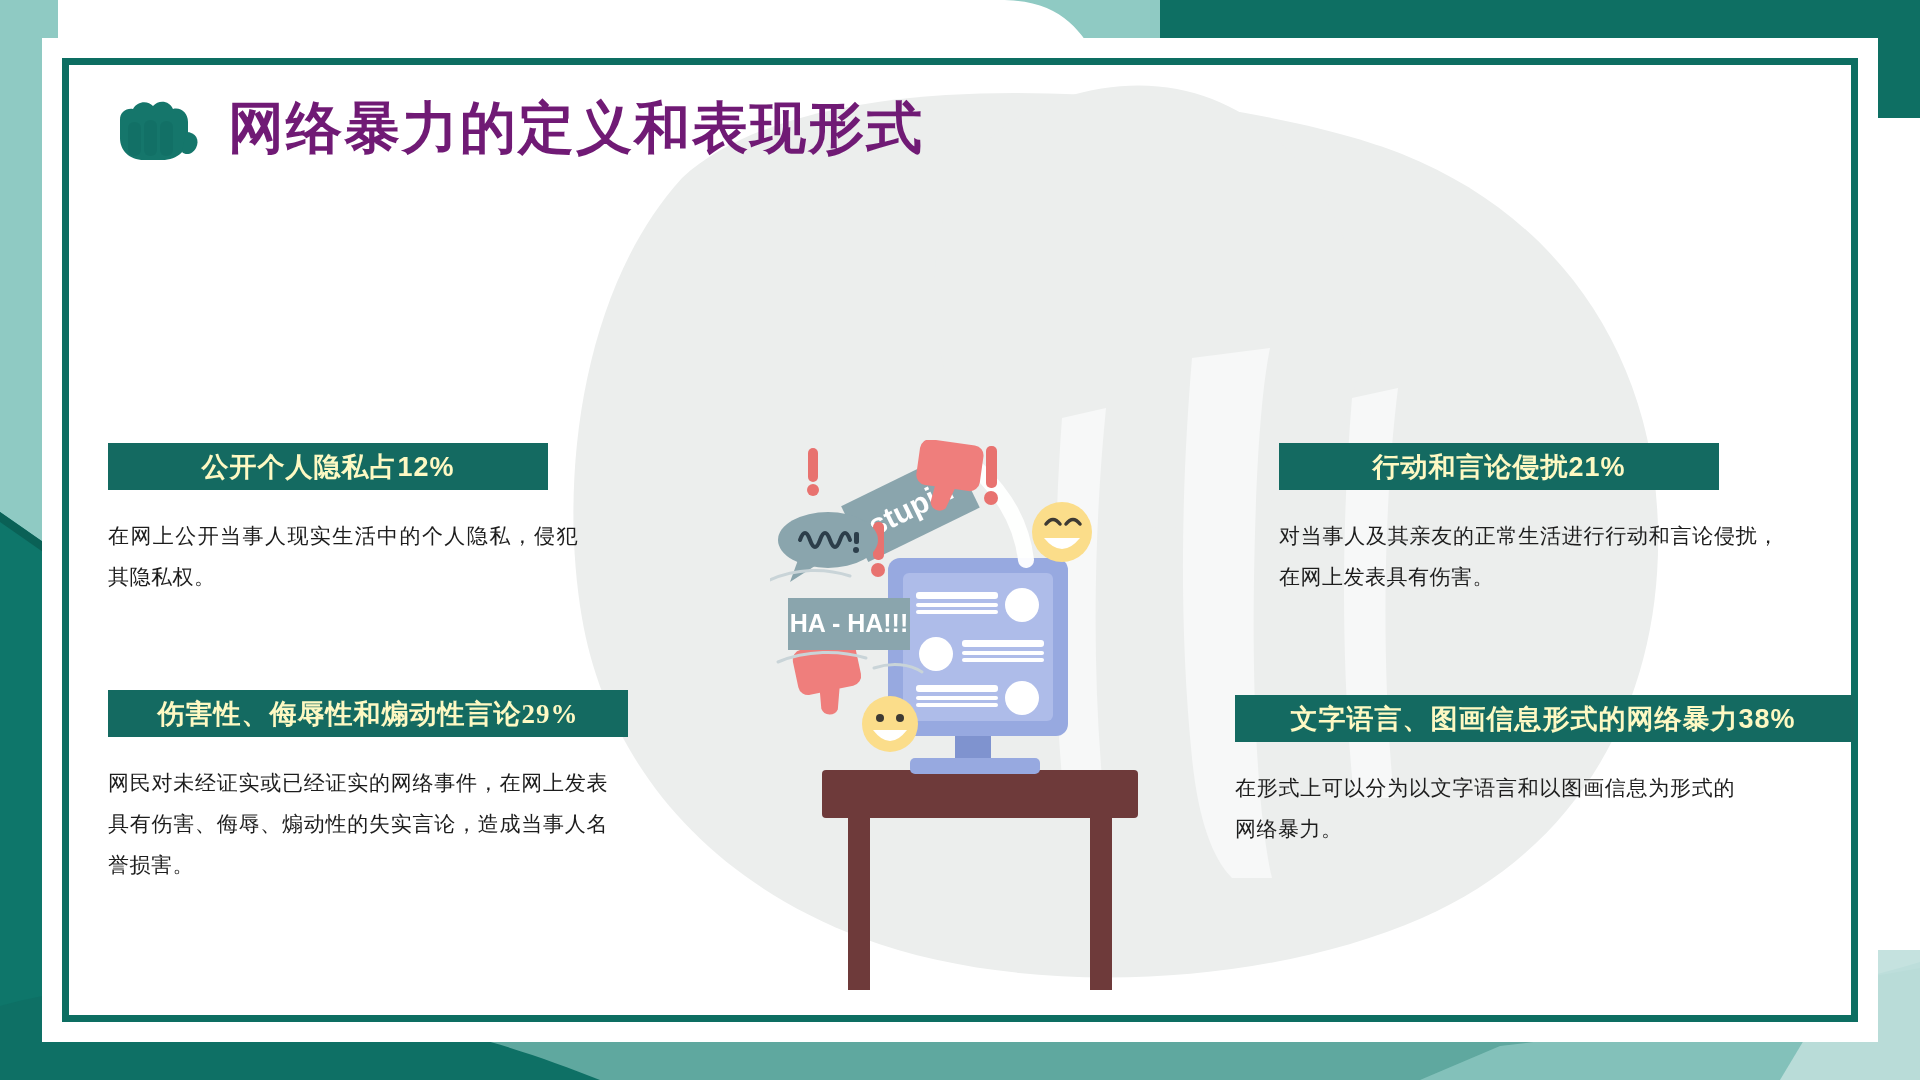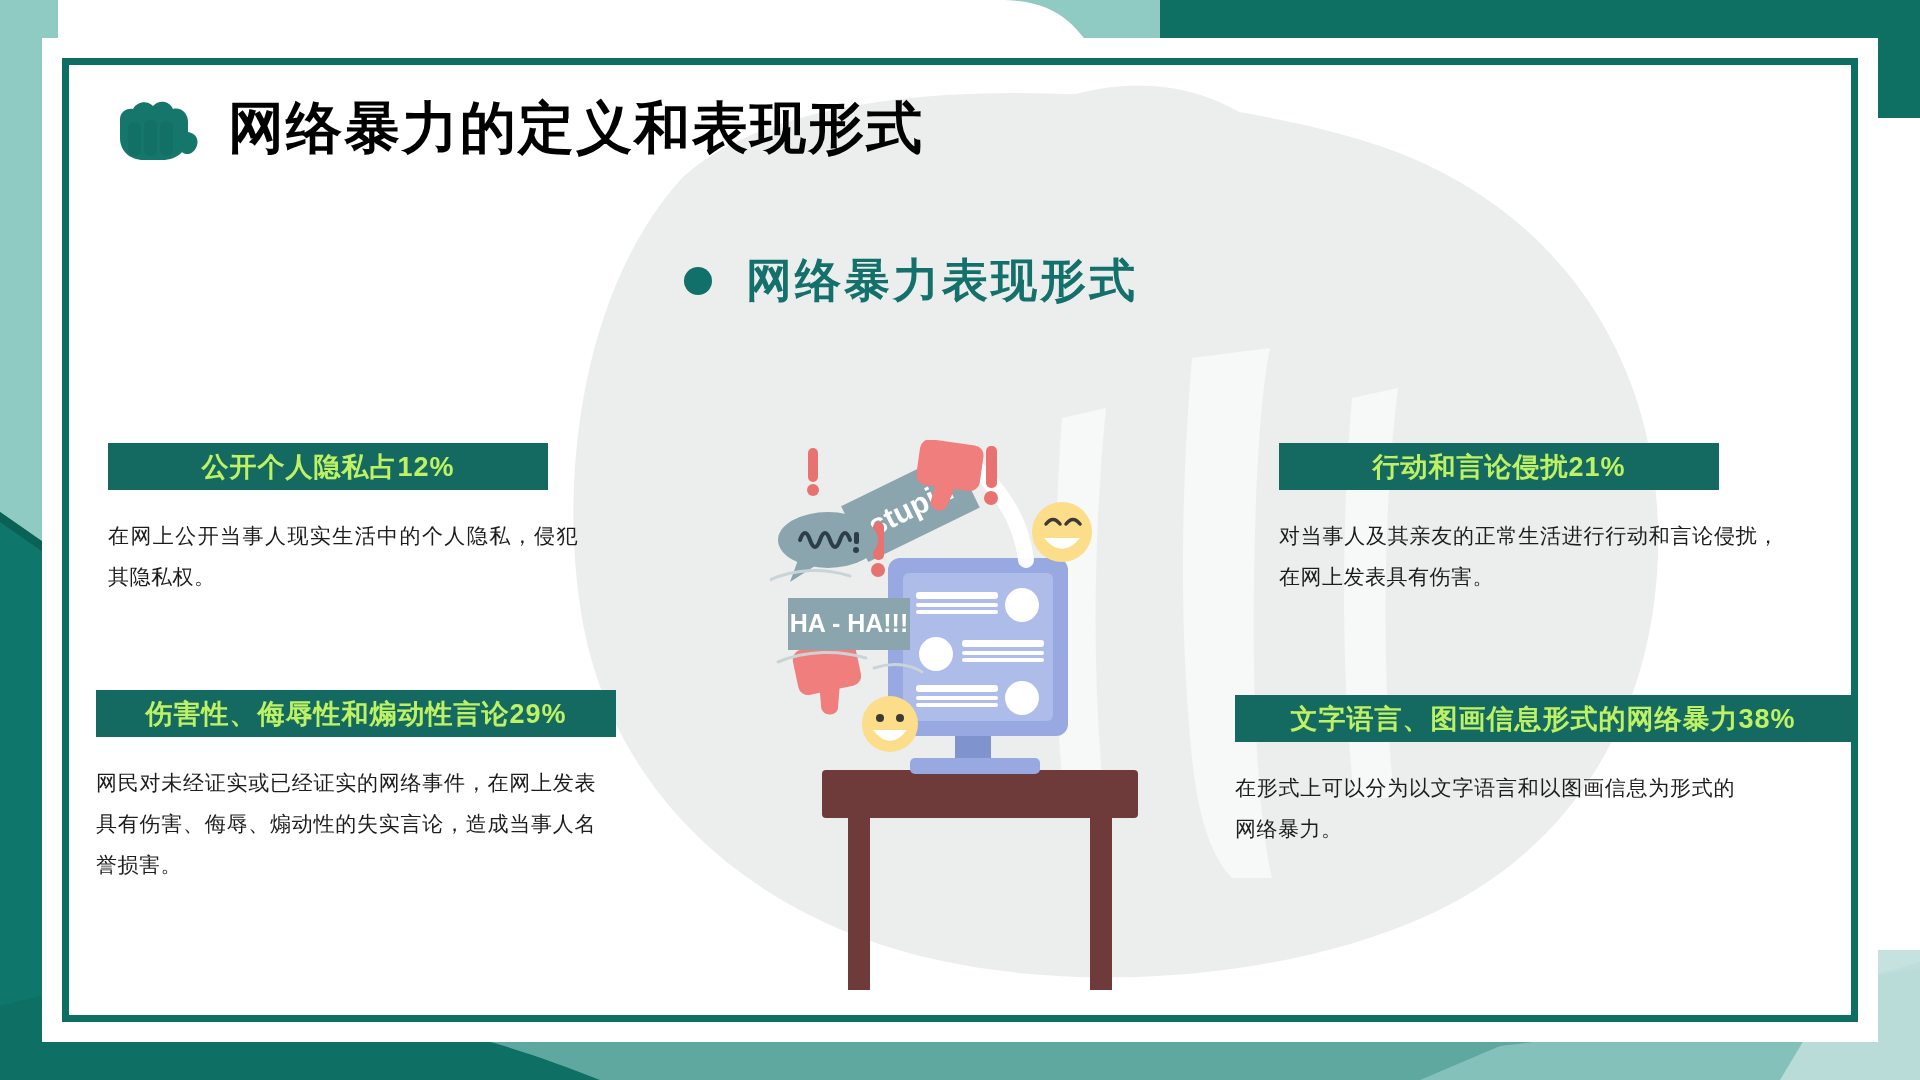--- a/index.html
+++ b/index.html
@@ -33,55 +33,55 @@
   
   #watermark { position: absolute; left: 62px; top: 58px; width: 1796px; height: 964px; z-index: 7; overflow: hidden; }
 
   
   .content { position: absolute; inset: 0; z-index: 10; }
 
   
   .header { position: absolute; left: 108px; top: 92px; display: flex; align-items: center; gap: 26px; }
   .fist-icon { width: 94px; height: 72px; flex: 0 0 auto; }
   .page-title {
-    font-size: 56px; font-weight: 700; color: #000000;
+    font-size: 56px; font-weight: 700; color: #701a75;
     letter-spacing: 2px; line-height: 1;
     font-family: "Liberation Serif", "DejaVu Serif", serif;
     white-space: nowrap;
   }
 
   
   .subtitle-row { position: absolute; left: 684px; top: 258px; display: flex; align-items: center; gap: 34px; }
   .subtitle-bullet { width: 28px; height: 28px; border-radius: 50%; background: #12706a; flex: 0 0 auto; }
   .subtitle-text {
     font-size: 46px; font-weight: 700; color: #14706a;
     letter-spacing: 3px; line-height: 1; white-space: nowrap;
     font-family: "Liberation Serif", "DejaVu Serif", serif;
   }
 
   
   .block { position: absolute; }
   .block-head {
-    background: #146a61; color: #bef264;
+    background: #146a61; color: #fef9c3;
     font-size: 27px; font-weight: 700; letter-spacing: 1px;
     display: flex; align-items: center; justify-content: center;
     height: 47px; padding: 0 18px; white-space: nowrap;
   }
   .block-body {
     margin-top: 26px;
     font-size: 21px; color: #1d1d1d;
     line-height: 1.95; letter-spacing: 0.5px;
     text-align: justify;
   }
 
   .b-topleft    { left: 108px; top: 443px; width: 440px; }
   .b-topleft .block-head { width: 440px; }
   .b-topleft .block-body { width: 470px; }
 
-  .b-bottomleft { left: 96px; top: 690px; width: 520px; }
+  .b-bottomleft { left: 108px; top: 690px; width: 520px; font-family: Liberation Serif, serif; }
   .b-bottomleft .block-head { width: 520px; }
   .b-bottomleft .block-body { width: 500px; }
 
   .b-topright    { left: 1235px; top: 443px; width: 440px; margin-left: 44px; }
   .b-topright .block-head { width: 440px; }
   .b-topright .block-body { width: 500px; }
 
   .b-bottomright { left: 1235px; top: 695px; width: 620px; }
   .b-bottomright .block-head { width: 620px; padding-left: 14px; }
   .b-bottomright .block-body { width: 500px; }
@@ -136,24 +136,20 @@
         <path d="M12,28 C12,20 18,16 25,17 C29,9 40,8 45,14 C51,7 62,9 65,17 C73,15 80,21 80,30 L80,44 C80,58 70,68 54,68 L36,68 C21,68 12,58 12,46 Z"></path>
         <rect x="20" y="30" width="13" height="34" rx="6" fill="#0f675e" opacity="0.35"></rect>
         <rect x="36" y="28" width="13" height="36" rx="6" fill="#0f675e" opacity="0.35"></rect>
         <rect x="52" y="29" width="13" height="35" rx="6" fill="#0f675e" opacity="0.35"></rect>
         <path d="M78,40 C88,40 92,48 88,56 C85,62 78,64 74,60 Z"></path>
       </g>
     </svg>
     <div class="page-title">网络暴力的定义和表现形式</div>
   </div>
 
-  <div class="subtitle-row">
-    <span class="subtitle-bullet"></span>
-    <span class="subtitle-text">网络暴力表现形式</span>
-  </div>
 
   <div class="block b-topleft">
     <div class="block-head">公开个人隐私占12%</div>
     <div class="block-body">在网上公开当事人现实生活中的个人隐私，侵犯其隐私权。</div>
   </div>
 
   <div class="block b-bottomleft">
     <div class="block-head">伤害性、侮辱性和煽动性言论29%</div>
     <div class="block-body">网民对未经证实或已经证实的网络事件，在网上发表具有伤害、侮辱、煽动性的失实言论，造成当事人名誉损害。</div>
   </div>

